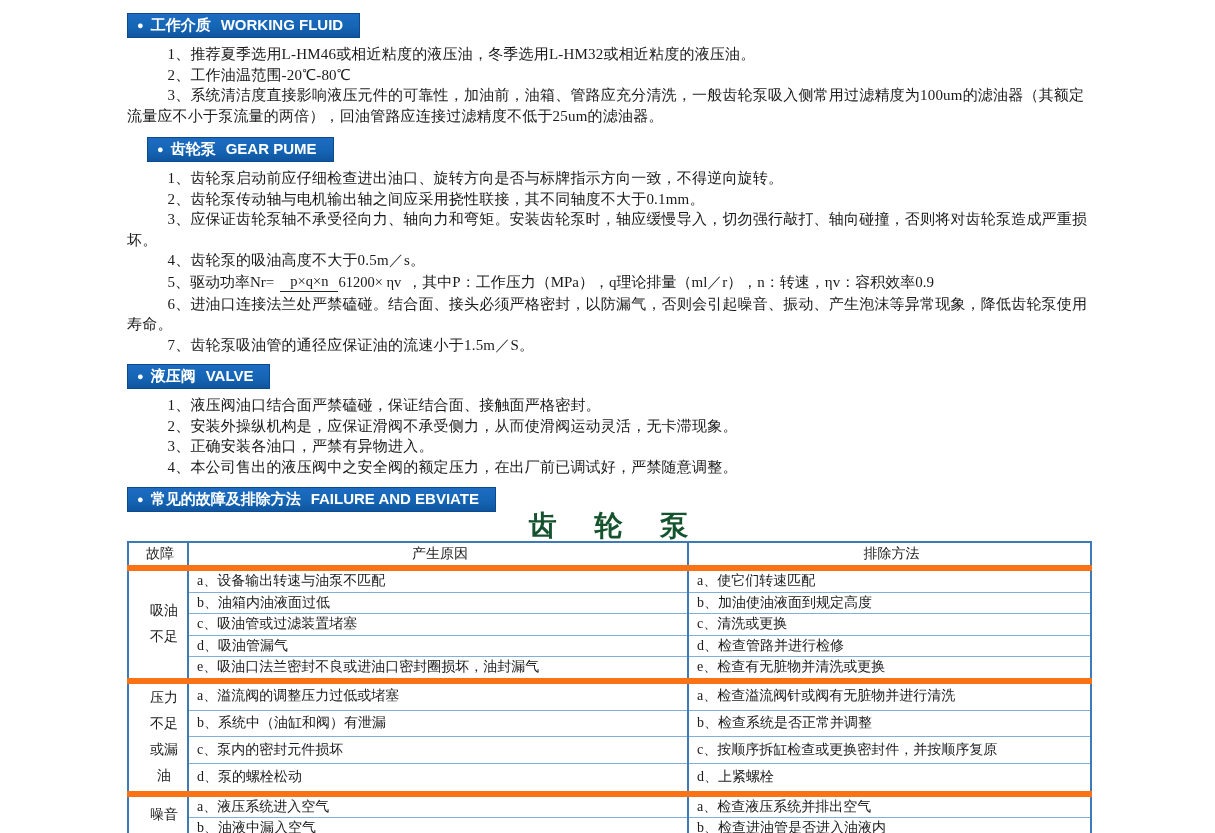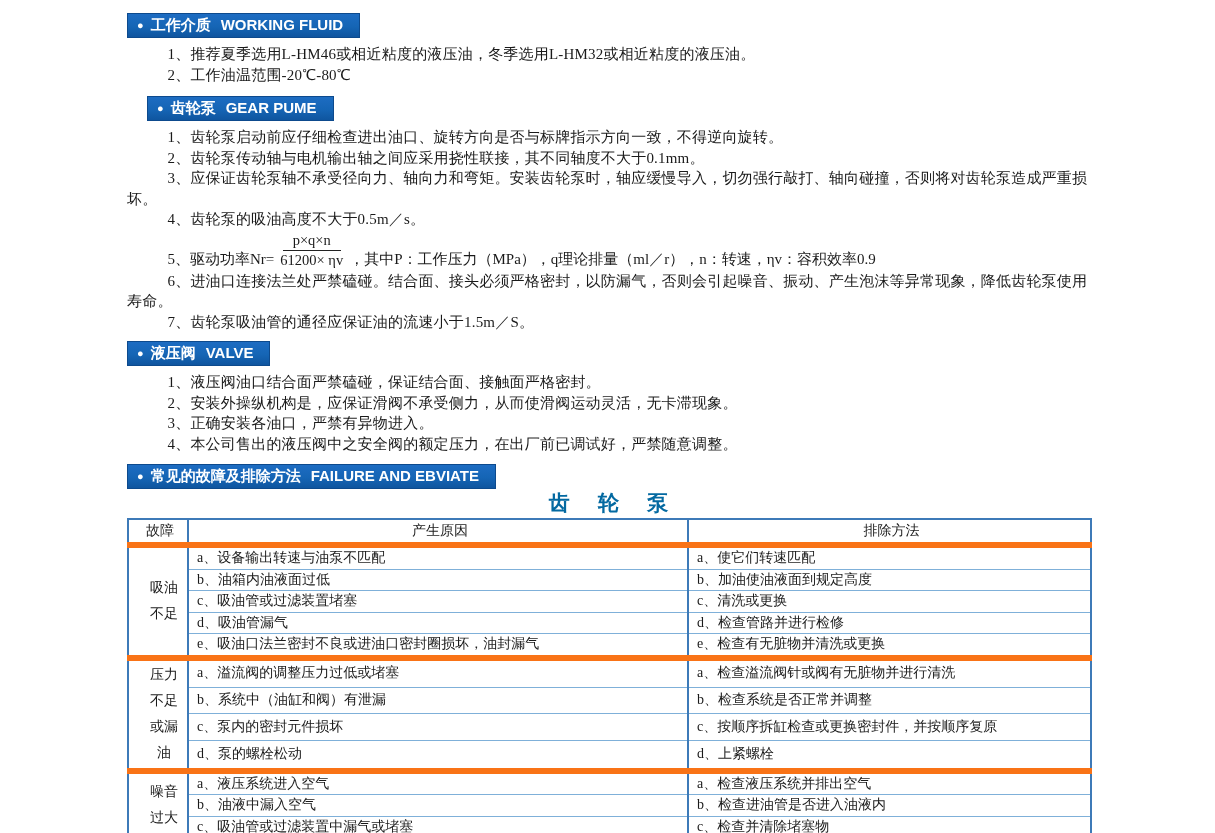--- a/index.html
+++ b/index.html
@@ -31,28 +31,28 @@
   .h1{ margin-top:13px; }
   .h2{ margin-top:11px;margin-left:20px; }
   .h3{ margin-top:9px; }
   .h4{ margin-top:10px; }
 
   .formula-line{
     display:flex; align-items:flex-end;
     padding-left:2.7em; font-size:15px;
     margin:2px 0 2px 0;
   }
-  .frac{ display:inline-flex; flex-direction:column; align-items:center; margin:0 6px; font-size:14.5px; }
+  .frac{ display:inline-flex; flex-direction:row; align-items:center; margin:0 6px; font-size:14.5px; }
   .frac .num{ padding:0 10px 1px 10px; border-bottom:1.5px solid #222; }
   .frac .den{ padding-top:1px; }
 
   .table-title{
     text-align:center;
-    color:#0369a1;
-    font-size:21px; font-weight:bold;
+    color:#14532d;
+    font-size:28px; font-weight:bold;
     letter-spacing:0.55em;
     margin-top:2px;
     margin-right:-0.55em;
     line-height:24px;
   }
 
   table.fault{
     width:963px;
     border-collapse:collapse;
     table-layout:fixed;
@@ -86,20 +86,21 @@
 
 <div class="content">
 
   
   <div class="section-header h1">
     <span class="bullet">●</span><span>工作介质</span><span class="en">WORKING FLUID</span>
   </div>
   <div class="sec-body">
     <p>1、推荐夏季选用L-HM46或相近粘度的液压油，冬季选用L-HM32或相近粘度的液压油。</p>
     <p>2、工作油温范围-20℃-80℃</p>
+    <p>3、系统清洁度直接影响液压元件的可靠性，加油前，油箱、管路应充分清洗，一般齿轮泵吸入侧常用过滤精度为100um的滤油器（其额定流量应不小于泵流量的两倍），回油管路应连接过滤精度不低于25um的滤油器。</p>
   </div>
 
   
   <div class="section-header h2">
     <span class="bullet">●</span><span>齿轮泵</span><span class="en">GEAR PUME</span>
   </div>
   <div class="sec-body">
     <p>1、齿轮泵启动前应仔细检查进出油口、旋转方向是否与标牌指示方向一致，不得逆向旋转。</p>
     <p>2、齿轮泵传动轴与电机输出轴之间应采用挠性联接，其不同轴度不大于0.1mm。</p>
     <p>3、应保证齿轮泵轴不承受径向力、轴向力和弯矩。安装齿轮泵时，轴应缓慢导入，切勿强行敲打、轴向碰撞，否则将对齿轮泵造成严重损坏。</p>

